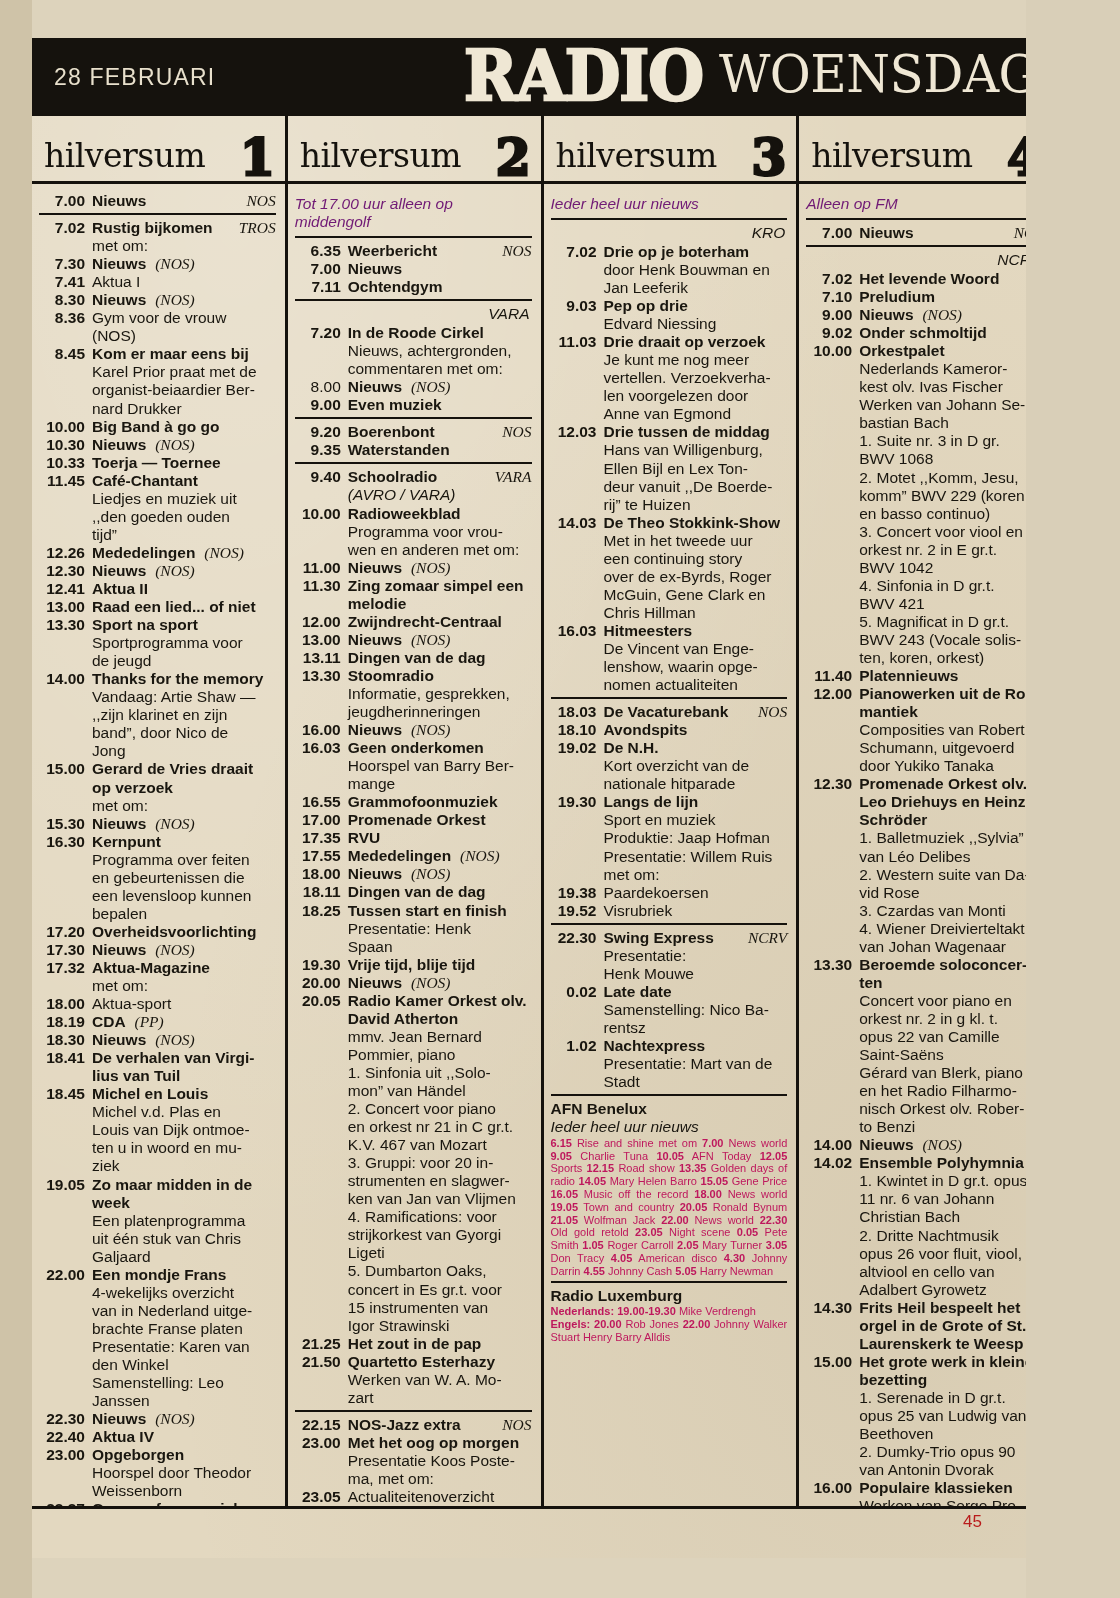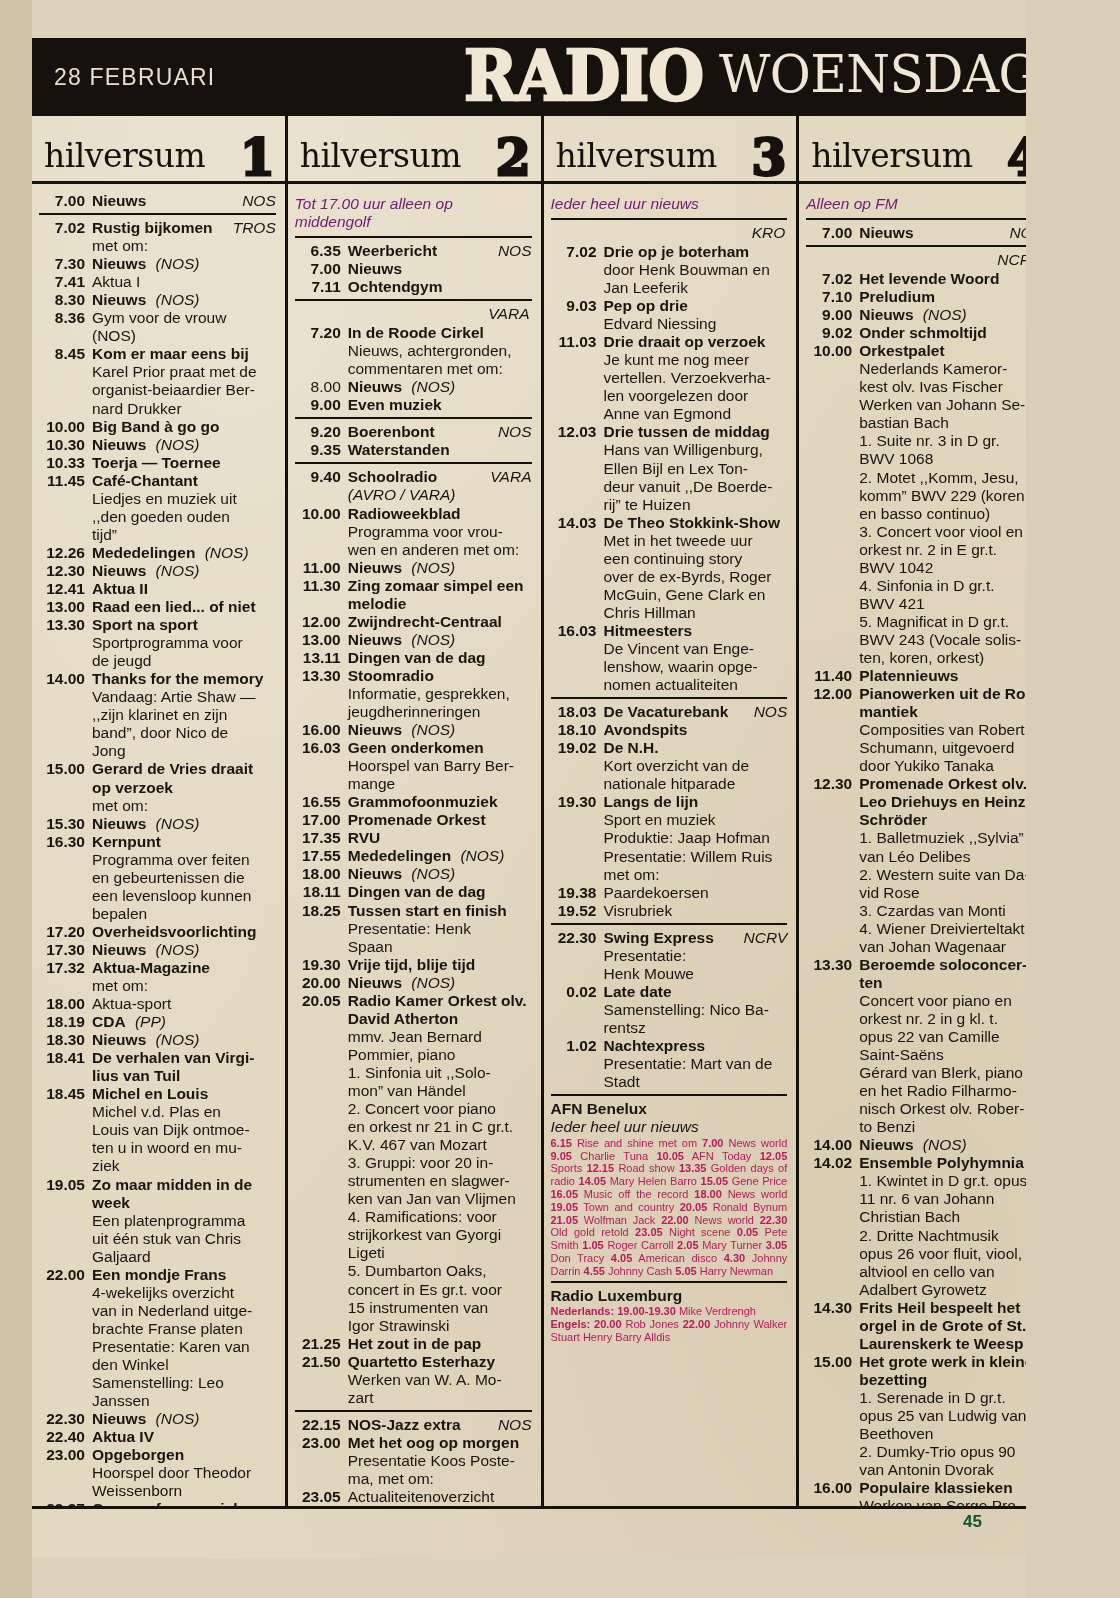--- a/index.html
+++ b/index.html
@@ -105,40 +105,40 @@
     display:flex;align-items:baseline;
     font-size:15.5px;line-height:1.165;color:#19160f;
   }
   .time{
     flex:0 0 46px;text-align:right;padding-right:7px;
     font-weight:bold;white-space:nowrap;
   }
   .time.plain{font-weight:normal;}
   .txt{flex:1 1 auto;}
   .txt b{font-weight:bold;}
-  .txt i{font-style:italic;font-weight:normal;}
+  .txt i{font-style:italic;font-weight:normal;font-family:Liberation Serif, serif;}
   .cont{
     margin-left:53px;font-size:15.5px;line-height:1.165;color:#19160f;
   }
   .rowflex{display:flex;justify-content:space-between;align-items:baseline;}
   .rowflex .net{font-style:italic;font-weight:normal;padding-left:8px;white-space:nowrap;}
   .run{
     font-size:11px;line-height:1.165;color:#be185d;
     text-align:justify;
   }
   .run b{font-weight:bold;}
   .blockttl{font-weight:bold;font-size:15.5px;line-height:1.18;color:#19160f;}
   .blockital{font-style:italic;font-size:15.5px;line-height:1.18;color:#19160f;}
   
   .botline{
     position:absolute;left:32px;top:1506px;width:1020px;height:3px;background:#15120d;
   }
   .folio{
     position:absolute;right:44px;top:1512px;
-    font-size:17px;font-weight:bold;color:#14532d;
+    font-size:17px;font-weight:normal;color:#b91c1c;
   }
   
   .spine{
     position:absolute;left:0;top:0;width:32px;height:1598px;background:#cfc3a8;
   }
 </style>
 </head>
 <body>
 
 <div id="page">

